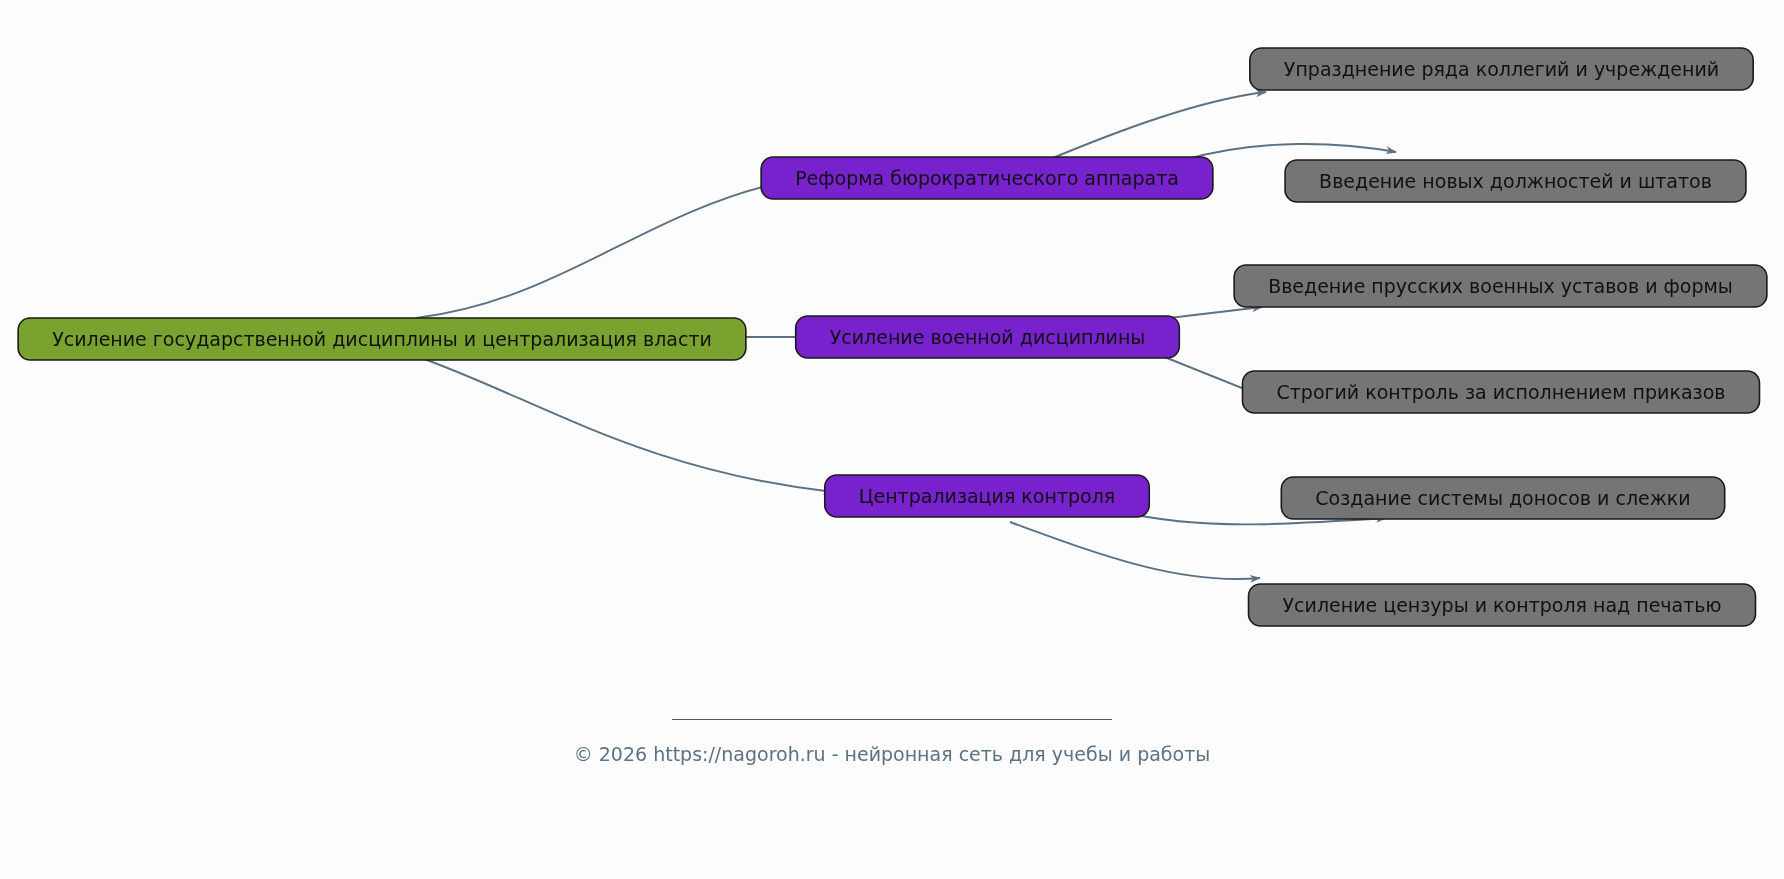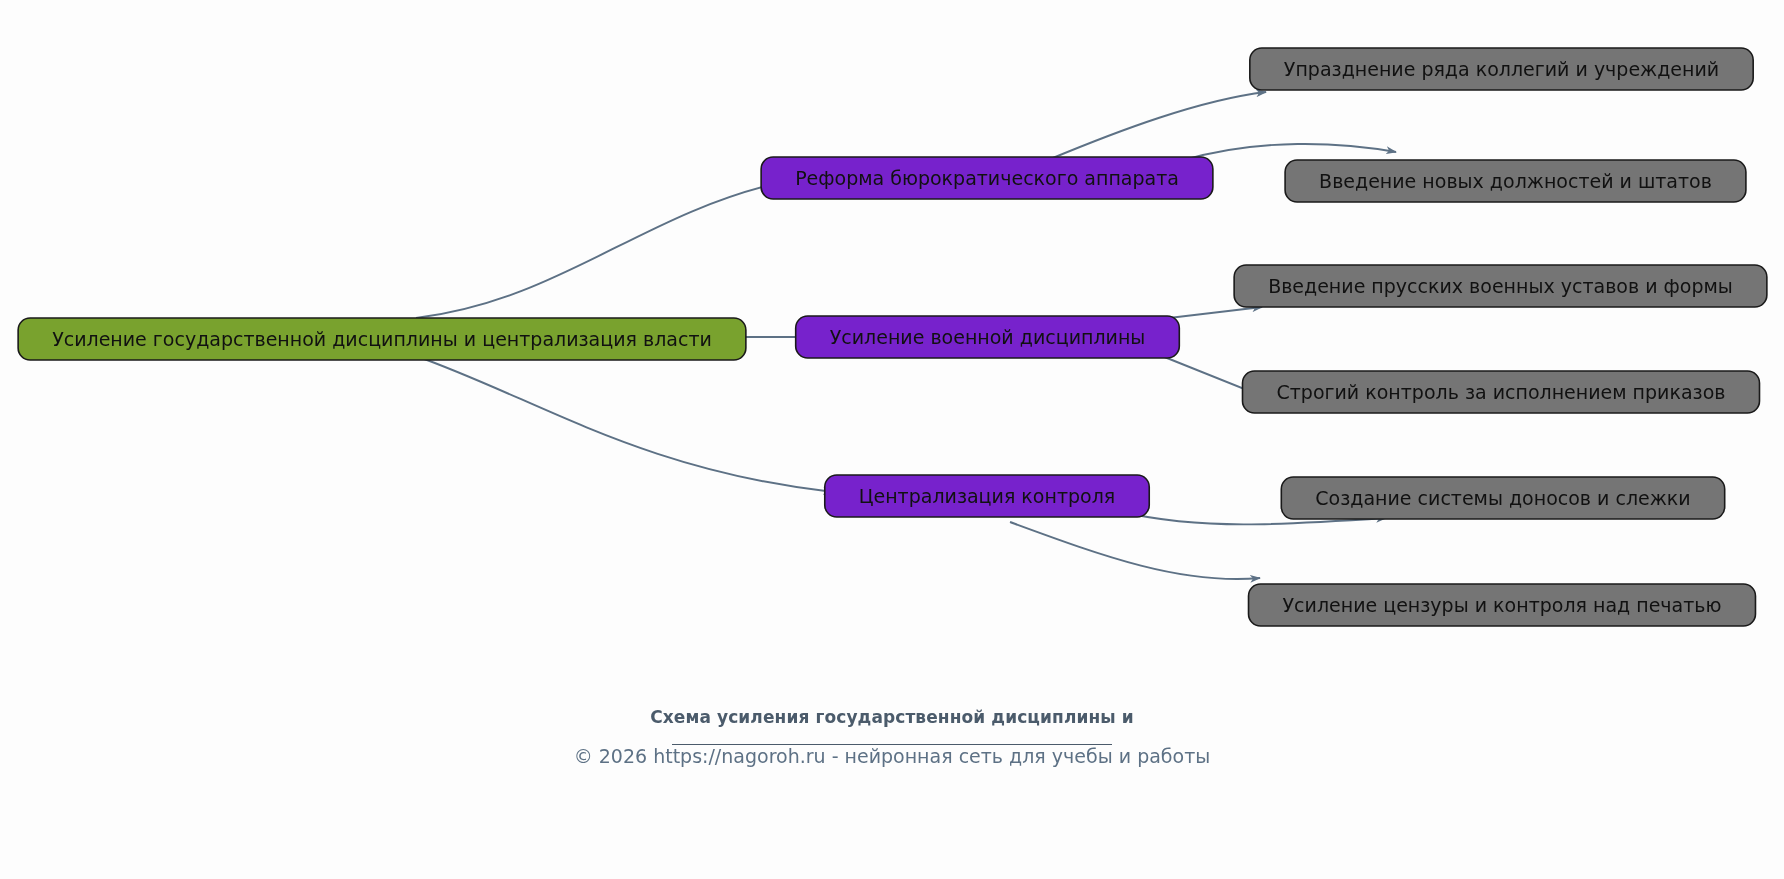--- a/index.html
+++ b/index.html
@@ -61,20 +61,21 @@
     line-height: 25px;
     letter-spacing: 0.1px;
   }
   .caption-rule {
     width: 440px;
     height: 0;
     margin: 14px auto 0 auto;
     border-top: 1.6px solid #4b5b6b;
   }
   .footer-text {
+    margin-top: 23px;
     font-family: "DejaVu Sans", "Liberation Sans", sans-serif;
     font-size: 19px;
     color: #5d7185;
     text-align: center;
   }
 </style>
 </head>
 <body>
 
 <div id="diagram-root">
@@ -148,18 +149,17 @@
       <text class="node-label" x="1503" y="499">Создание системы доносов и слежки</text>
     </g>
 
     <g>
       <rect class="node-rect leaf" x="1248.515625" y="584" width="506.96875" height="42" rx="12" ry="12"></rect>
       <text class="node-label" x="1502" y="606">Усиление цензуры и контроля над печатью</text>
     </g>
   </svg>
 
   <div class="caption-block">
-    <div class="caption-line">Схема усиления государственной дисциплины и</div>
     <div class="caption-rule"></div>
     <div class="footer-text">© 2026 https://nagoroh.ru - нейронная сеть для учебы и работы</div>
   </div>
 
 </div>
 
 </body></html>

